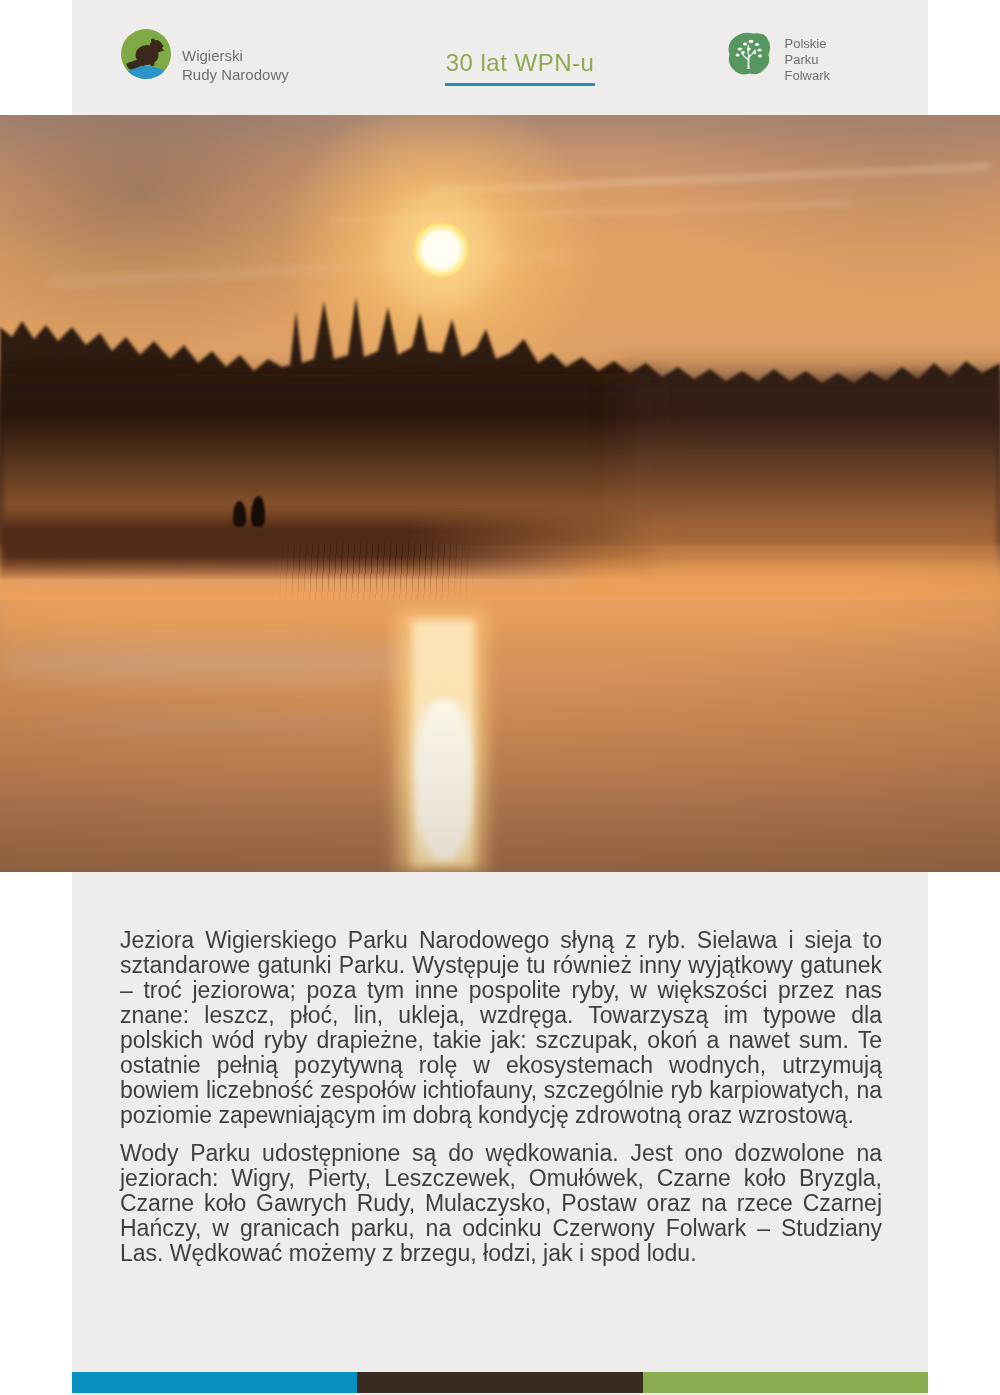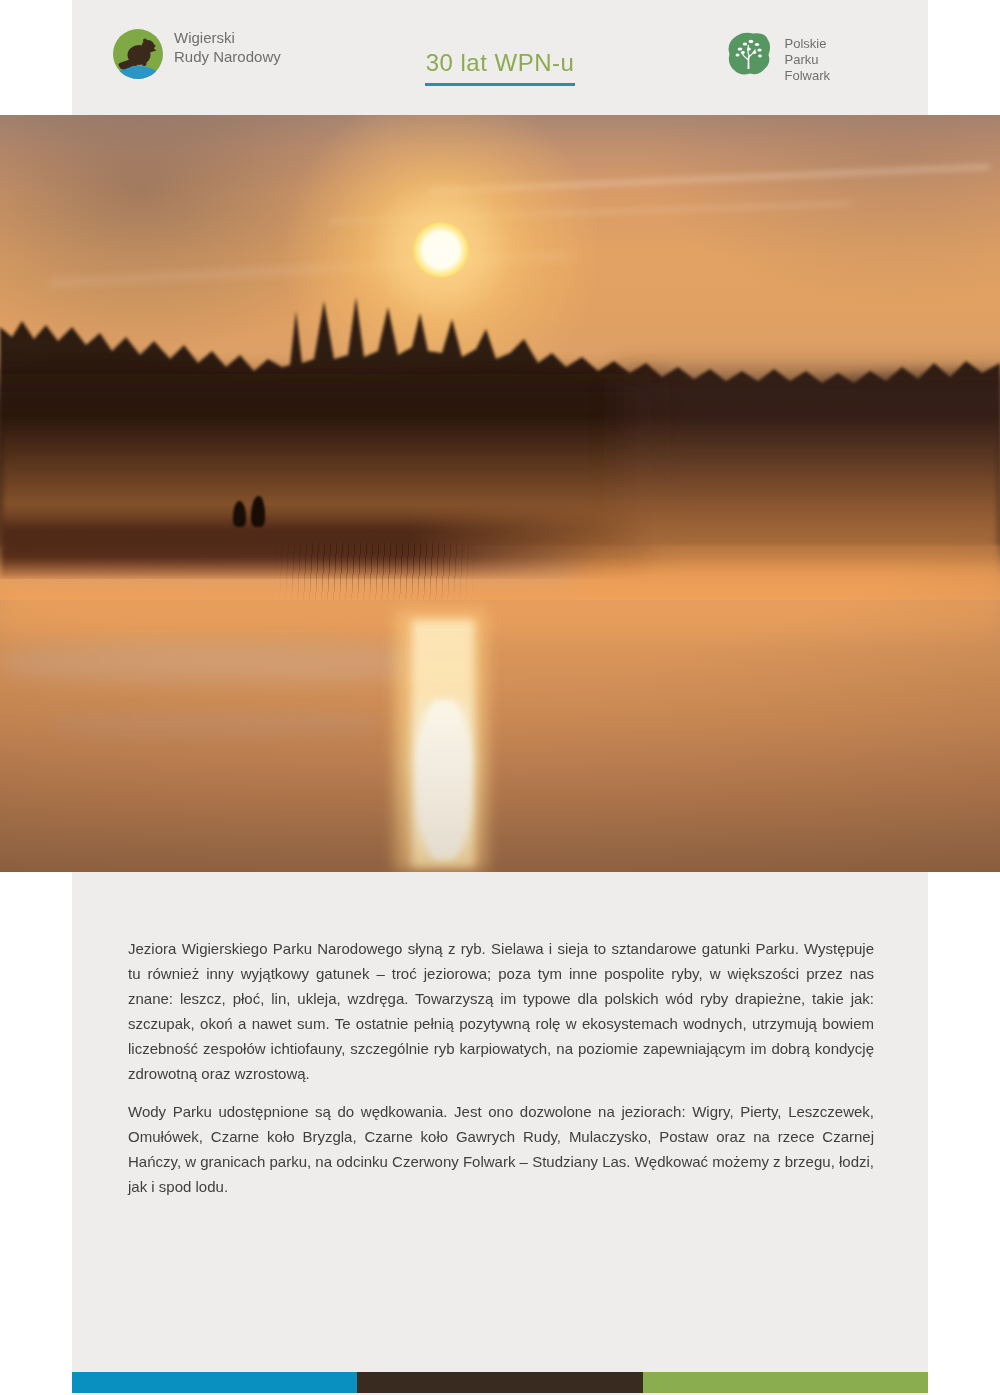--- a/index.html
+++ b/index.html
@@ -4,23 +4,23 @@
 <style>
   html,body{margin:0;padding:0;background:#ffffff;}
   body{font-family:"Liberation Sans",sans-serif;}
   .page{position:relative;width:1000px;height:1395px;background:#ffffff;overflow:hidden;}
 
   
   .band{position:absolute;left:72px;top:0;width:856px;height:1395px;background:#eeedeb;}
 
   
   .header{position:absolute;left:72px;top:0;width:856px;height:115px;}
-  .logo-left{position:absolute;left:40px;top:28px;display:flex;align-items:flex-start;}
+  .logo-left{position:absolute;left:48px;top:28px;display:flex;align-items:flex-end;}
   .logo-left .logo-text{margin-left:10px;font-size:15px;line-height:19px;color:#6f6f6f;}
-  .page-title-wrap{position:absolute;left:0;top:50px;width:856px;text-align:center;}
+  .page-title-wrap{position:absolute;left:0;top:50px;width:856px;text-align:center;padding-left:20px;}
   .page-title{font-size:24px;line-height:26px;color:#8cab51;letter-spacing:.5px;}
   .title-underline{width:150px;height:3px;background:#2492a7;margin:7px auto 0;}
   .logo-right{position:absolute;right:98px;top:30px;display:flex;align-items:flex-end;}
   .logo-right .logo-text{margin-left:10px;font-size:13px;line-height:16px;color:#6f6f6f;padding-top:3px;}
 
   
   .photo{position:absolute;left:0;top:115px;width:1000px;height:757px;overflow:hidden;background:#dd9f66;}
   .photo *{position:absolute;}
   .sky{left:0;top:0;width:1000px;height:500px;
     background:linear-gradient(180deg,#a98672 0%,#c3916e 7%,#d99c68 16%,#e2a263 28%,#e0a062 40%,#daa06a 55%,#e2a468 75%,#e8a765 100%);}
@@ -62,21 +62,21 @@
   .reflect-outer{left:396px;top:495px;width:90px;height:262px;filter:blur(8px);
     background:linear-gradient(180deg,rgba(255,206,130,.55) 0%,rgba(255,212,138,.68) 35%,rgba(255,218,145,.78) 60%,rgba(255,206,132,.62) 100%);}
   .reflect-core{left:412px;top:505px;width:62px;height:247px;filter:blur(4px);
     background:linear-gradient(180deg,rgba(255,240,200,.78) 0%,rgba(255,236,190,.82) 28%,#fff8e4 55%,#fff3d2 80%,rgba(255,228,168,.88) 100%);}
   .reflect-hot{left:418px;top:585px;width:52px;height:160px;background:#fffbef;opacity:.95;filter:blur(3px);border-radius:40%;}
   .vignette{left:0;top:0;width:1000px;height:757px;
     background:radial-gradient(120% 95% at 44% 22%,rgba(0,0,0,0) 55%,rgba(74,48,36,.26) 100%);}
 
   
   .article{position:absolute;left:120px;top:928px;width:762px;color:#3f3f3f;}
-  .article p{margin:8px;font-size:15px;line-height:25px;text-align:justify;}
+  .article p{margin:0;font-size:23px;line-height:25px;text-align:justify;}
   .article p + p{margin-top:13px;}
 
   
   .footer-bar{position:absolute;left:72px;top:1372px;width:856px;height:21px;display:flex;}
   .footer-bar div{flex:1;height:100%;}
 </style>
 </head>
 <body>
 
 <div class="page">

